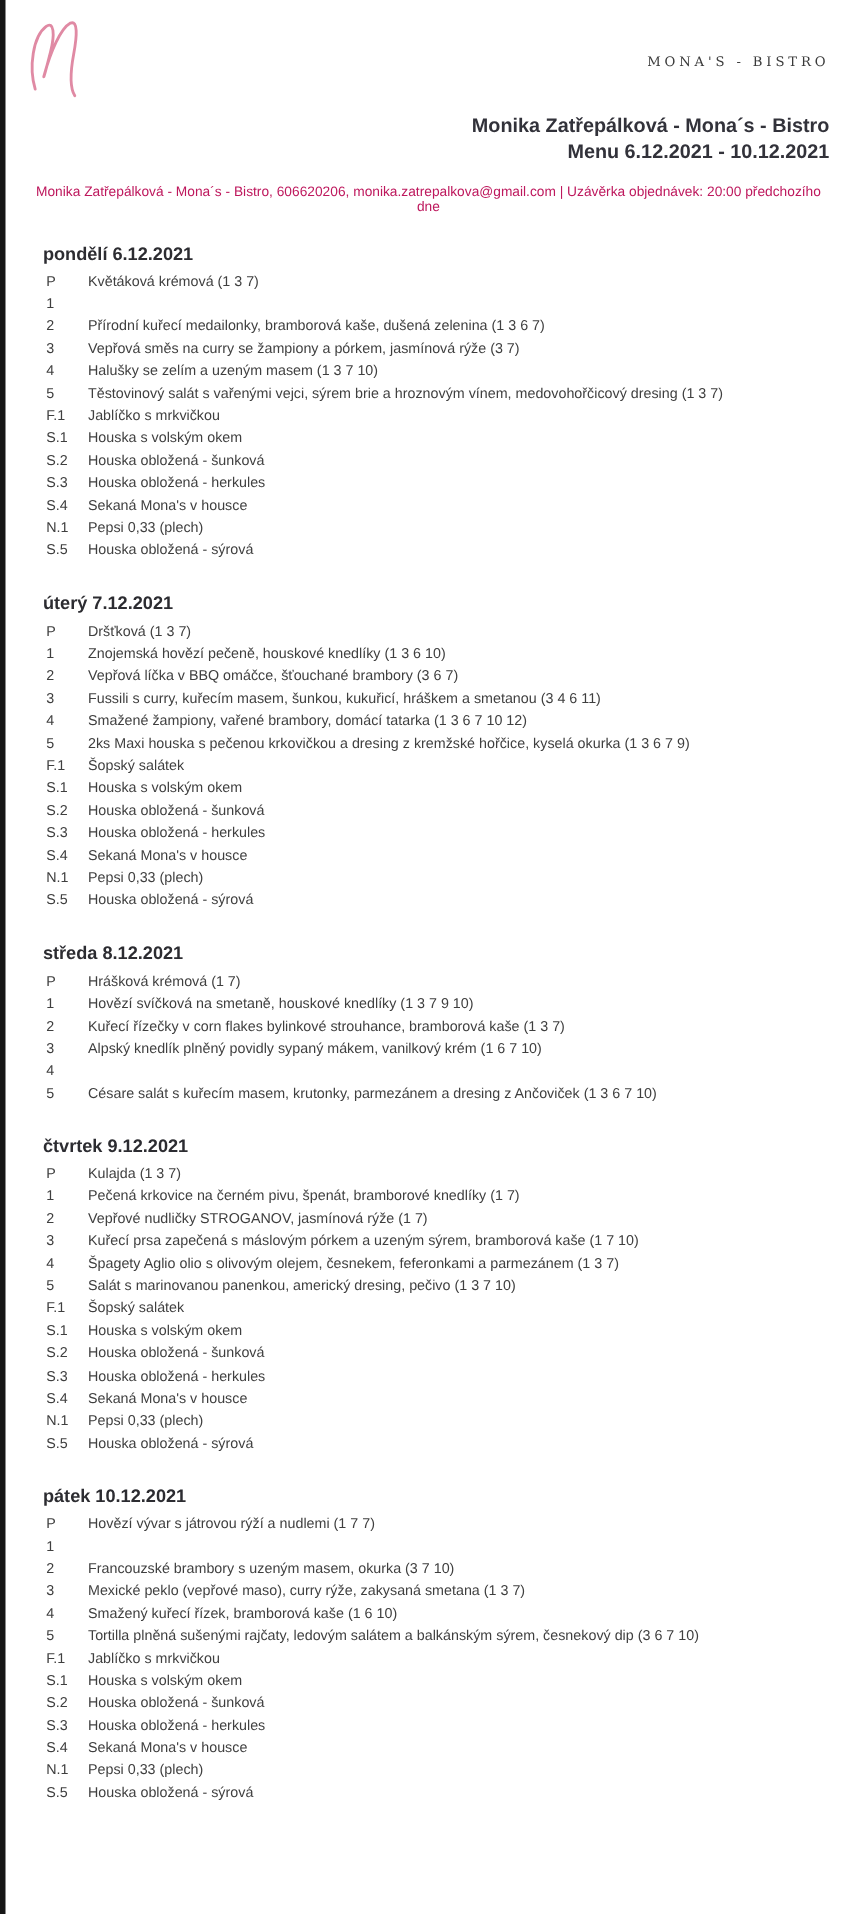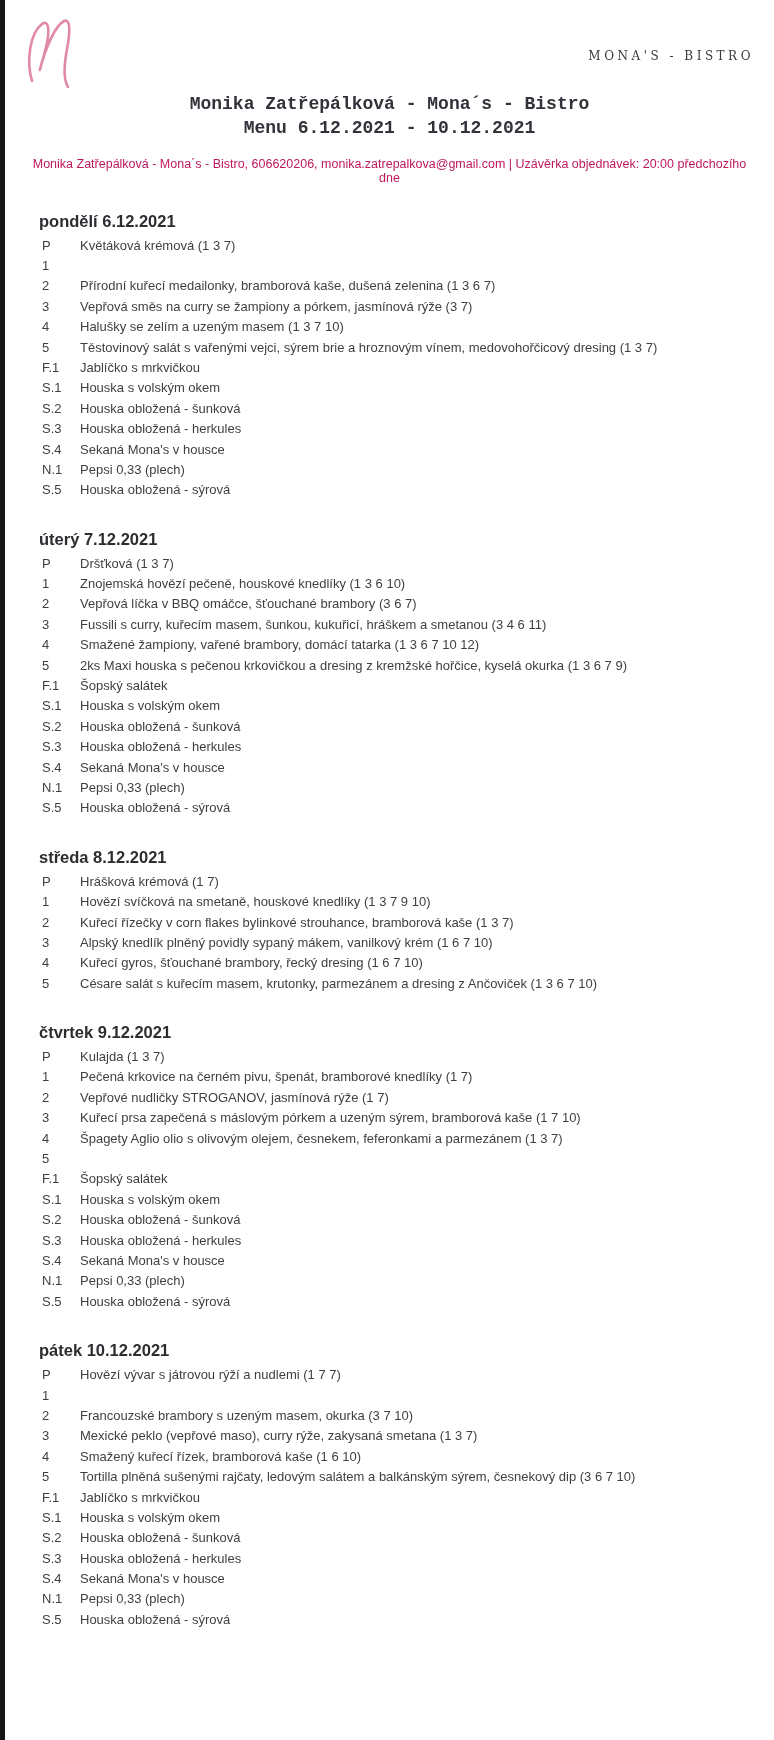--- a/index.html
+++ b/index.html
@@ -30,23 +30,23 @@
   .logo-m svg { display: block; }
   .brand-text {
     font-family: "DejaVu Serif", "Liberation Serif", serif;
     font-size: 12px;
     letter-spacing: 3.5px;
     color: #3a3a3a;
     margin-left: 14px;
     margin-top: 6px;
   }
   .title-block {
-    text-align: center;
+    text-align: right;
+    margin-top: 10px;
     color: #32323a;
-    font-family: Liberation Mono, monospace;
   }
   .title-line {
     font-size: 18px;
     font-weight: bold;
     line-height: 1.35;
   }
   .contact-line {
     text-align: center;
     font-size: 12.5px;
     color: #be185d;
@@ -225,21 +225,20 @@
         <div class="menu-row">
           <span class="code">2</span>
           <span class="desc">Kuřecí řízečky v corn flakes bylinkové strouhance, bramborová kaše (1 3 7)</span>
         </div>
         <div class="menu-row">
           <span class="code">3</span>
           <span class="desc">Alpský knedlík plněný povidly sypaný mákem, vanilkový krém (1 6 7 10)</span>
         </div>
         <div class="menu-row">
           <span class="code">4</span>
-          <span class="desc">Kuřecí gyros, šťouchané brambory, řecký dresing (1 6 7 10)</span>
         </div>
         <div class="menu-row">
           <span class="code">5</span>
           <span class="desc">Césare salát s kuřecím masem, krutonky, parmezánem a dresing z Ančoviček (1 3 6 7 10)</span>
         </div>
       </section>
       <section class="day">
         <h2 class="day-title">čtvrtek 9.12.2021</h2>
         <div class="menu-row">
           <span class="code">P</span>
@@ -256,20 +255,21 @@
         <div class="menu-row">
           <span class="code">3</span>
           <span class="desc">Kuřecí prsa zapečená s máslovým pórkem a uzeným sýrem, bramborová kaše (1 7 10)</span>
         </div>
         <div class="menu-row">
           <span class="code">4</span>
           <span class="desc">Špagety Aglio olio s olivovým olejem, česnekem, feferonkami a parmezánem (1 3 7)</span>
         </div>
         <div class="menu-row">
           <span class="code">5</span>
+          <span class="desc">Salát s marinovanou panenkou, americký dresing, pečivo (1 3 7 10)</span>
         </div>
         <div class="menu-row">
           <span class="code">F.1</span>
           <span class="desc">Šopský salátek</span>
         </div>
         <div class="menu-row">
           <span class="code">S.1</span>
           <span class="desc">Houska s volským okem</span>
         </div>
         <div class="menu-row">

